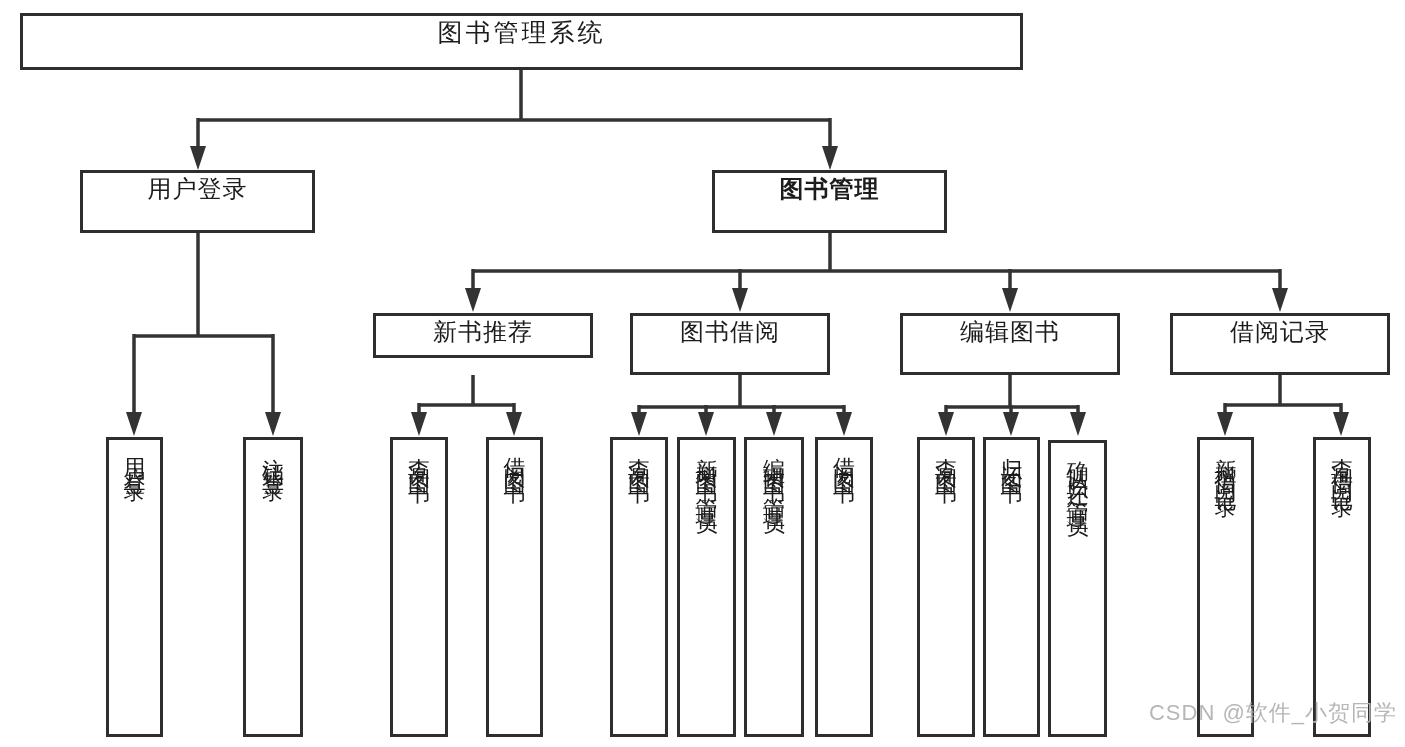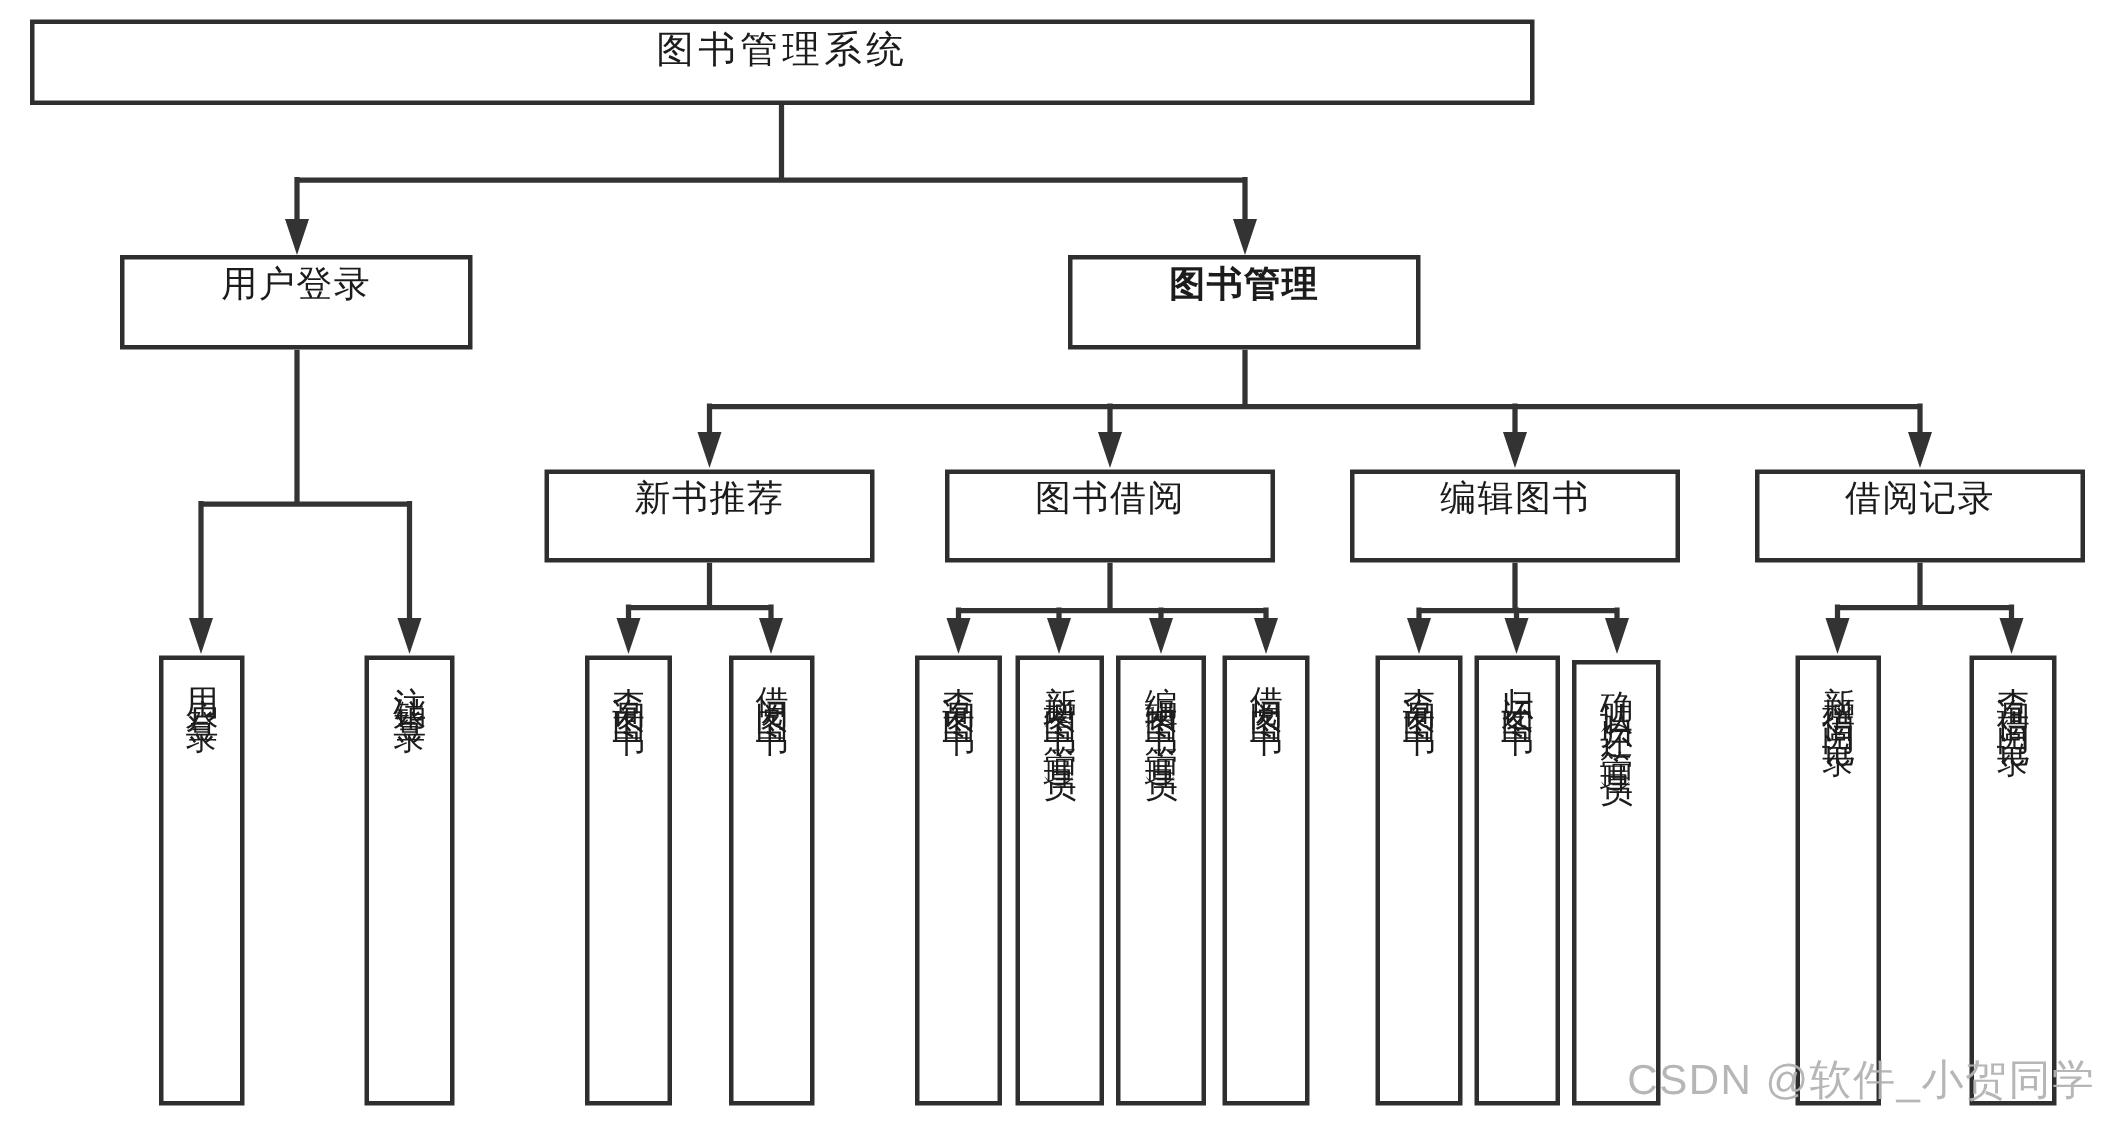--- a/index.html
+++ b/index.html
@@ -31,22 +31,22 @@
   .vnode span {
     writing-mode: vertical-rl;
     text-orientation: mixed;
     font-size: 22px;
     letter-spacing: 8px;
     line-height: 1.1;
     white-space: nowrap;
   }
   .watermark {
     position: absolute;
-    right: 8px; bottom: 8px;
-    font-size: 28px;
+    right: 8px; bottom: 19px;
+    font-size: 22px;
     letter-spacing: 1px;
     color: rgba(178, 178, 178, 0.95);
     z-index: 5;
     margin-top: 24px;
   }
 </style>
 </head>
 <body>
 
 <div class="canvas">
@@ -95,24 +95,24 @@
     <span>图书管理系统</span>
   </div>
 
   <div class="node hnode" style="left:80px; top:170px; width:235px; height:63px;">
     <span>用户登录</span>
   </div>
   <div class="node hnode" style="left:712px; top:170px; width:235px; height:63px;font-weight:bold;">
     <span>图书管理</span>
   </div>
 
-  <div class="node hnode" style="left:363px; top:313px; width:220px; height:62px;font-family:Liberation Mono, monospace;">
+  <div class="node hnode" style="left:373px; top:313px; width:220px; height:45px;font-family:Liberation Mono, monospace;">
     <span>新书推荐</span>
   </div>
-  <div class="node hnode" style="left:630px; top:313px; width:220px; height:62px;">
+  <div class="node hnode" style="left:630px; top:313px; width:200px; height:62px;">
     <span>图书借阅</span>
   </div>
   <div class="node hnode" style="left:900px; top:313px; width:220px; height:62px;">
     <span>编辑图书</span>
   </div>
   <div class="node hnode" style="left:1170px; top:313px; width:220px; height:62px;">
     <span>借阅记录</span>
   </div>
 
   <div class="node vnode" style="left:106px; top:437px; width:57px; height:300px;">

